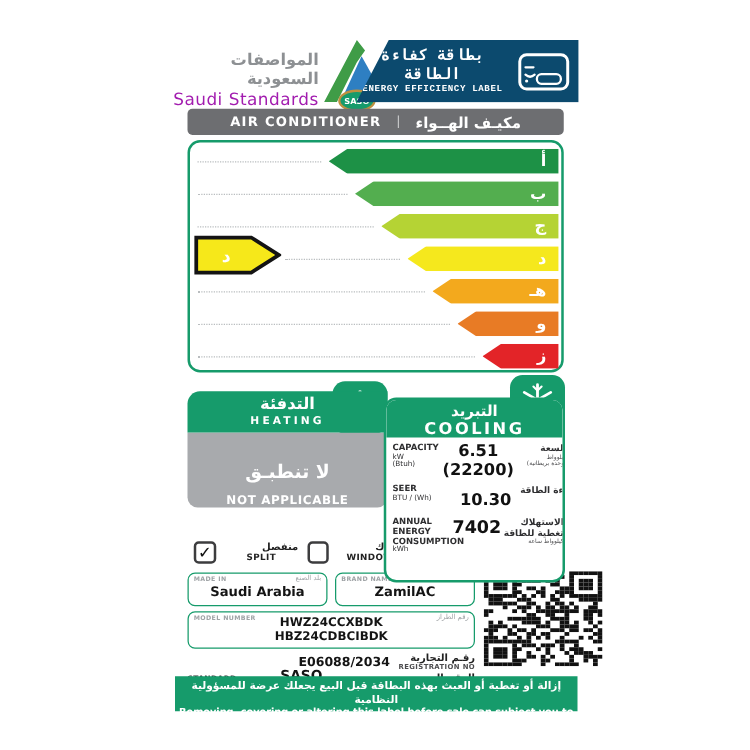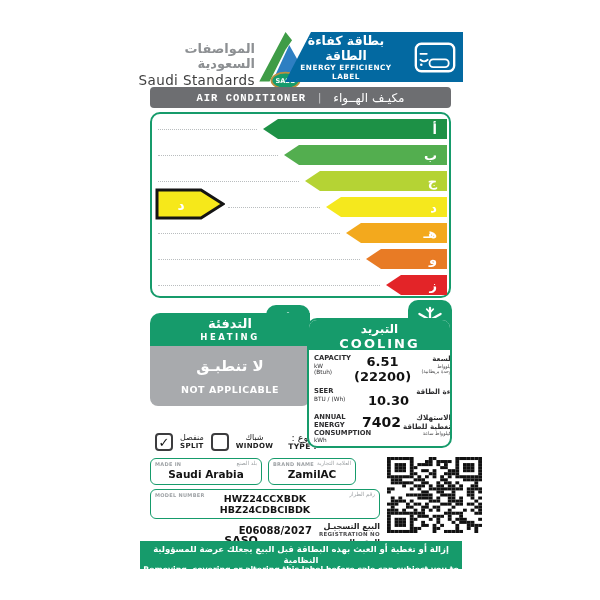--- a/index.html
+++ b/index.html
@@ -3,35 +3,35 @@
 <meta charset="utf-8">
 <style>
   html,body{margin:0;padding:0;background:#fff;}
   body{font-family:"DejaVu Sans",sans-serif;-webkit-font-smoothing:antialiased;}
   .page{position:relative;width:600px;height:600px;background:#fff;overflow:hidden;}
   .label{position:absolute;left:115px;top:30px;width:377px;height:540px;}
 
   
   .authority{position:absolute;left:2px;top:12px;width:138px;text-align:right;}
   .auth-ar{font-size:13px;font-weight:bold;color:#8d9093;line-height:1.15;margin-left:28px;}
-  .auth-en{font-size:13.5px;color:#404040;letter-spacing:.4px;}
+  .auth-en{font-size:13.5px;color:#a21caf;letter-spacing:.4px;}
   .saso-logo{position:absolute;left:142px;top:1px;width:57px;height:58px;}
-  .banner{position:absolute;left:170px;top:2px;width:178px;height:50px;background:#0369a1;
+  .banner{position:absolute;left:170px;top:2px;width:178px;height:50px;background:#0c4a6e;
     clip-path:polygon(26px 0,100% 0,100% 100%,0 100%);
-    display:flex;align-items:center;justify-content:flex-end;gap:7px;padding-right:7px;box-sizing:border-box;}
+    display:flex;align-items:center;justify-content:flex-end;gap:7px;padding-right:7px;box-sizing:border-box;font-family:Liberation Mono, monospace;}
   .banner-text{text-align:center;color:#fff;}
   .banner-ar{font-size:12.5px;font-weight:bold;line-height:1.2;}
   .banner-en{font-size:7.3px;font-weight:bold;letter-spacing:.5px;}
   .ac-icon{width:42px;height:33px;flex:0 0 auto;}
 
   .titlebar{position:absolute;left:35px;top:57px;width:301px;height:21px;background:#6d6e71;border-radius:4px;
     display:flex;align-items:center;justify-content:center;gap:12px;color:#fff;}
-  .tb-en{font-size:10.5px;font-weight:bold;letter-spacing:1px;font-family:Liberation Mono, monospace;}
+  .tb-en{font-size:10.5px;font-weight:bold;letter-spacing:1px;}
   .tb-sep{font-size:10px;color:#cfd0d1;}
-  .tb-ar{font-size:12px;font-weight:normal;}
+  .tb-ar{font-size:12px;font-weight:bold;}
 
   
   .scale{position:absolute;left:35px;top:82px;width:301px;height:186px;border:2px solid #169b6b;
     border-radius:10px;box-sizing:border-box;background:#fff;}
   .s-row{position:absolute;left:0;right:0;height:26px;}
   .dotline{position:absolute;top:13px;border-top:1.5px dotted #b9bdbf;}
   .s-arrow{position:absolute;right:2px;top:3px;height:20px;box-sizing:border-box;
     clip-path:polygon(15px 0,100% 0,100% 100%,15px 100%,0 50%);
     display:flex;align-items:center;justify-content:flex-end;padding-right:10px;
     color:#fff;font-weight:bold;font-size:13px;}
@@ -43,37 +43,37 @@
     display:flex;align-items:flex-start;justify-content:center;}
   .h-tab svg{width:30px;height:30px;margin-top:5px;}
   .h-head{position:absolute;left:35px;top:283px;width:160px;height:33px;background:#169b6b;
     border-radius:10px 0 0 0;text-align:center;color:#fff;box-sizing:border-box;padding-top:3px;z-index:2;}
   .c-tab{position:absolute;left:293px;top:270px;width:44px;height:42px;background:#169b6b;border-radius:10px;
     display:flex;align-items:flex-start;justify-content:center;}
   .c-tab svg{width:30px;height:30px;margin-top:5px;}
   .p-ar{font-size:13px;font-weight:bold;line-height:1.2;}
   .p-en{font-size:8.5px;font-weight:bold;letter-spacing:2.5px;}
   .h-body{position:absolute;left:35px;top:316px;width:160px;height:60px;background:#a8aaad;
-    border-radius:0 0 8px 8px;display:flex;flex-direction:column;align-items:center;justify-content:center;gap:9px;color:#fff;}
+    border-radius:0 0 8px 8px;display:flex;flex-direction:column;align-items:center;justify-content:flex-end;gap:9px;color:#fff;}
   .na-ar{font-size:15px;font-weight:bold;}
   .na-en{font-size:9.5px;font-weight:bold;letter-spacing:.5px;}
 
   
   .type-row{position:absolute;left:40px;top:399px;width:240px;height:26px;display:flex;align-items:center;gap:7px;}
   .chk{width:18px;height:18px;background:#fff;border:2px solid #3c3c3e;border-radius:4px;box-sizing:border-box;
     display:flex;align-items:center;justify-content:center;font-size:13px;font-weight:bold;color:#111;line-height:1;}
   .opt{text-align:center;line-height:1.1;}
-  .opt-ar{font-size:8px;font-weight:normal;color:#222;}
+  .opt-ar{font-size:8px;font-weight:bold;color:#222;margin-left:30px;}
   .opt-en{font-size:7px;font-weight:bold;color:#222;letter-spacing:.3px;}
   .type-lbl{margin-left:8px;text-align:right;}
   .type-lbl .opt-ar{font-size:9.5px;}
   .type-lbl .opt-en{font-size:7.5px;}
 
   
-  .c-panel{position:absolute;left:192px;top:288px;width:145px;height:130px;border:2px solid #169b6b;
+  .c-panel{position:absolute;left:192px;top:288px;width:145px;height:148px;border:2px solid #169b6b;
     border-radius:10px;box-sizing:border-box;background:#fff;overflow:hidden;z-index:2;}
   .c-head{height:30px;background:#169b6b;color:#fff;text-align:center;padding-top:2px;box-sizing:border-box;}
   .c-head .p-ar{font-size:12px;}
   .c-head .p-en{font-size:13px;letter-spacing:2px;}
   .c-row{display:flex;align-items:flex-start;padding:3px 5px 0 5px;}
   .c-en{width:40px;flex:0 0 auto;line-height:1.15;}
   .c-en-b{font-size:6.8px;font-weight:bold;color:#2e2e30;}
   .c-en-s{font-size:5.8px;color:#2e2e30;}
   .c-val{flex:1;text-align:center;font-weight:bold;color:#111;font-size:13px;line-height:1.15;}
   .c-ar{width:42px;flex:0 0 auto;text-align:right;line-height:1.2;}
@@ -82,21 +82,21 @@
   .c-cap{padding-top:5px;}
   .c-row.wide-ar .c-ar{width:78px;}
   .c-row.wide-ar .c-val{text-align:left;padding-left:14px;}
 
   
   .info-box{position:absolute;border:1.5px solid #169b6b;border-radius:6px;background:#fff;box-sizing:border-box;}
   .ib-lbl-en{position:absolute;left:4px;top:1.5px;font-size:5px;font-weight:bold;color:#9fa3a6;letter-spacing:.3px;}
   .ib-lbl-ar{position:absolute;right:4px;top:1px;font-size:5.5px;color:#9fa3a6;}
   .ib-val{position:absolute;left:0;right:0;top:9px;text-align:center;font-size:10.5px;font-weight:bold;color:#141414;}
   .made-in{left:35px;top:428px;width:112px;height:27px;}
-  .brand{left:153px;top:428px;width:88px;height:27px;}
+  .brand{left:153px;top:428px;width:112px;height:27px;}
   .model{left:35px;top:459px;width:230px;height:30px;}
   .model .ib-val{top:3px;font-size:9.5px;line-height:1.2;}
   .reg-row{position:absolute;left:35px;top:492px;width:230px;height:16px;display:flex;align-items:center;justify-content:flex-end;gap:7px;}
   .reg-val{font-size:10px;font-weight:bold;color:#141414;}
   .reg-lbls{text-align:right;line-height:1.1;}
   .reg-ar{font-size:8px;font-weight:bold;color:#222;}
   .reg-en{font-size:5.5px;font-weight:bold;color:#4c4c4e;letter-spacing:.3px;}
   .std-row{position:absolute;left:35px;top:509px;width:230px;height:15px;display:flex;align-items:center;justify-content:space-between;}
   .std-en{font-size:6px;font-weight:bold;color:#2e2e30;letter-spacing:.3px;}
   .std-val{font-size:11px;font-weight:bold;color:#141414;}
@@ -312,23 +312,23 @@
     <div class="info-box model">
       <span class="ib-lbl-en">MODEL NUMBER</span>
       <span class="ib-lbl-ar" dir="rtl">رقم الطراز</span>
       <div class="ib-val">
         <div>HWZ24CCXBDK</div>
         <div>HBZ24CDBCIBDK</div>
       </div>
     </div>
 
     <div class="reg-row">
-      <span class="reg-val">E06088/2027</span>
+      <span class="reg-val">E06088/2034</span>
       <span class="reg-lbls">
-        <div class="reg-ar" dir="rtl">البيع التسجيـل</div>
+        <div class="reg-ar" dir="rtl">رقـم التجارية</div>
         <div class="reg-en">REGISTRATION NO</div>
       </span>
     </div>
     <div class="std-row">
       <span class="std-en">STANDARD REFERENCE NO</span>
       <span class="std-val">SASO 2663/2021</span>
       <span class="std-ar" dir="rtl">الرقم المرجعي للمواصفة</span>
     </div>
 
     <div class="qr">

